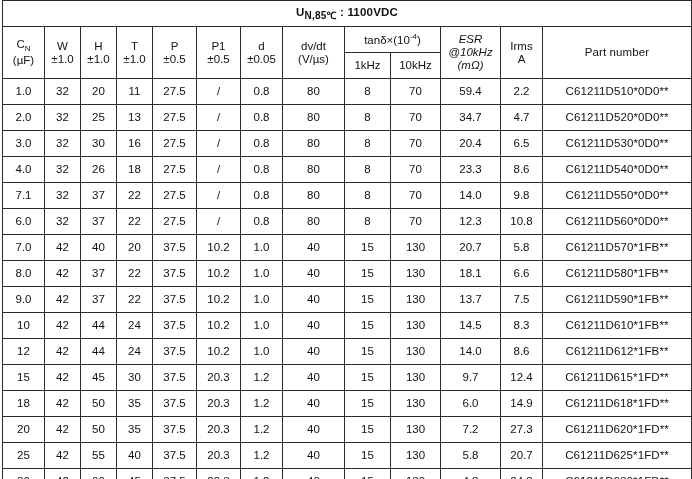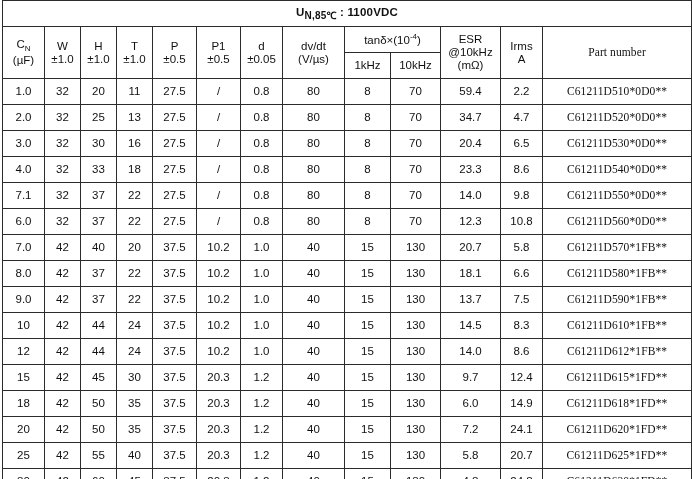--- a/index.html
+++ b/index.html
@@ -72,24 +72,24 @@
     font-size: 8px;
     vertical-align: super;
   }
   .cn-sub {
     font-size: 8px;
     vertical-align: sub;
   }
   .partnum {
     font-size: 11.5px;
     letter-spacing: .1px;
-    font-family: Liberation Serif, serif;
   }
   .tall-head {
     line-height: 1.2;
+    font-style: italic;
   }
   
   col.c-cn   { width: 42px; }
   col.c-w    { width: 36px; }
   col.c-h    { width: 36px; }
   col.c-t    { width: 36px; }
   col.c-p    { width: 44px; }
   col.c-p1   { width: 44px; }
   col.c-d    { width: 42px; }
   col.c-dvdt { width: 62px; }
@@ -219,21 +219,21 @@
           <td>80</td>
           <td>8</td>
           <td>70</td>
           <td>20.4</td>
           <td>6.5</td>
           <td class="partnum">C61211D530*0D0**</td>
         </tr>
       <tr>
           <td>4.0</td>
           <td>32</td>
-          <td>33</td>
+          <td>26</td>
           <td>18</td>
           <td>27.5</td>
           <td>/</td>
           <td>0.8</td>
           <td>80</td>
           <td>8</td>
           <td>70</td>
           <td>23.3</td>
           <td>8.6</td>
           <td class="partnum">C61211D540*0D0**</td>
@@ -378,21 +378,21 @@
           <td>42</td>
           <td>50</td>
           <td>35</td>
           <td>37.5</td>
           <td>20.3</td>
           <td>1.2</td>
           <td>40</td>
           <td>15</td>
           <td>130</td>
           <td>7.2</td>
-          <td>24.1</td>
+          <td>27.3</td>
           <td class="partnum">C61211D620*1FD**</td>
         </tr>
       <tr>
           <td>25</td>
           <td>42</td>
           <td>55</td>
           <td>40</td>
           <td>37.5</td>
           <td>20.3</td>
           <td>1.2</td>

